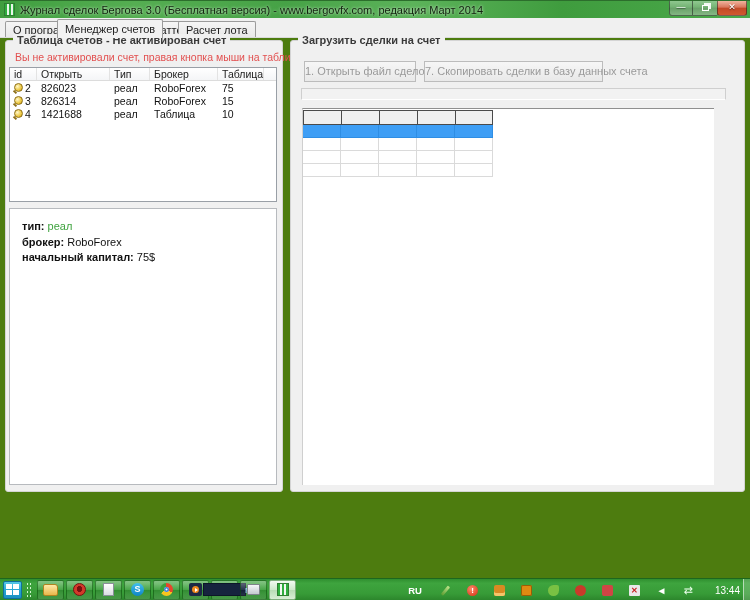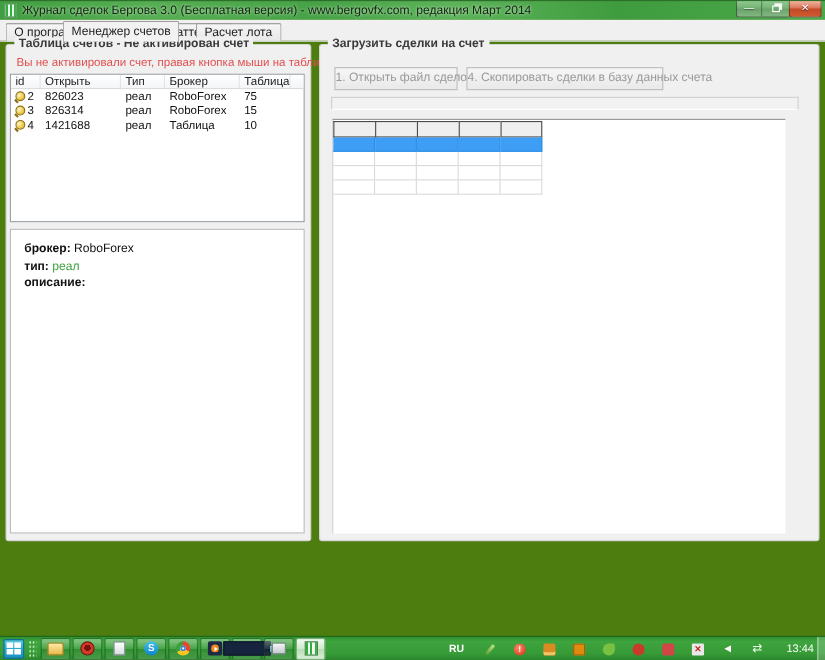--- a/index.html
+++ b/index.html
@@ -191,30 +191,30 @@
             <span>4</span>
           </span>
         <span class="lv-cell c1">1421688</span>
         <span class="lv-cell c2">реал</span>
         <span class="lv-cell c3">Таблица</span>
         <span class="lv-cell c4">10</span>
       </div>
     </div>
 
     <div class="details">
+      <div class="dline"><b>тип:</b> <span class="val-green">реал</span></div>
       <div class="dline"><b>брокер:</b> <span>RoboForex</span></div>
-      <div class="dline"><b>тип:</b> <span class="val-green">реал</span></div>
-      <div class="dline"><b>описание:</b></div>
+      <div class="dline"><b>начальный капитал:</b> <span>75$</span></div>
     </div>
   </div>
 
   <div class="gb right">
     <span class="gb-title">Загрузить сделки на счет</span>
     <div class="btn b1">1. Открыть файл сделок</div>
-    <div class="btn b2">4. Скопировать сделки в базу данных счета</div>
+    <div class="btn b2">7. Скопировать сделки в базу данных счета</div>
     <div class="strip"></div>
 
     <div class="gridarea">
       <div class="mt">
         <div class="mt-head">
           <span class="mt-hcell"></span>
           <span class="mt-hcell"></span>
           <span class="mt-hcell"></span>
           <span class="mt-hcell"></span>
           <span class="mt-hcell"></span>

